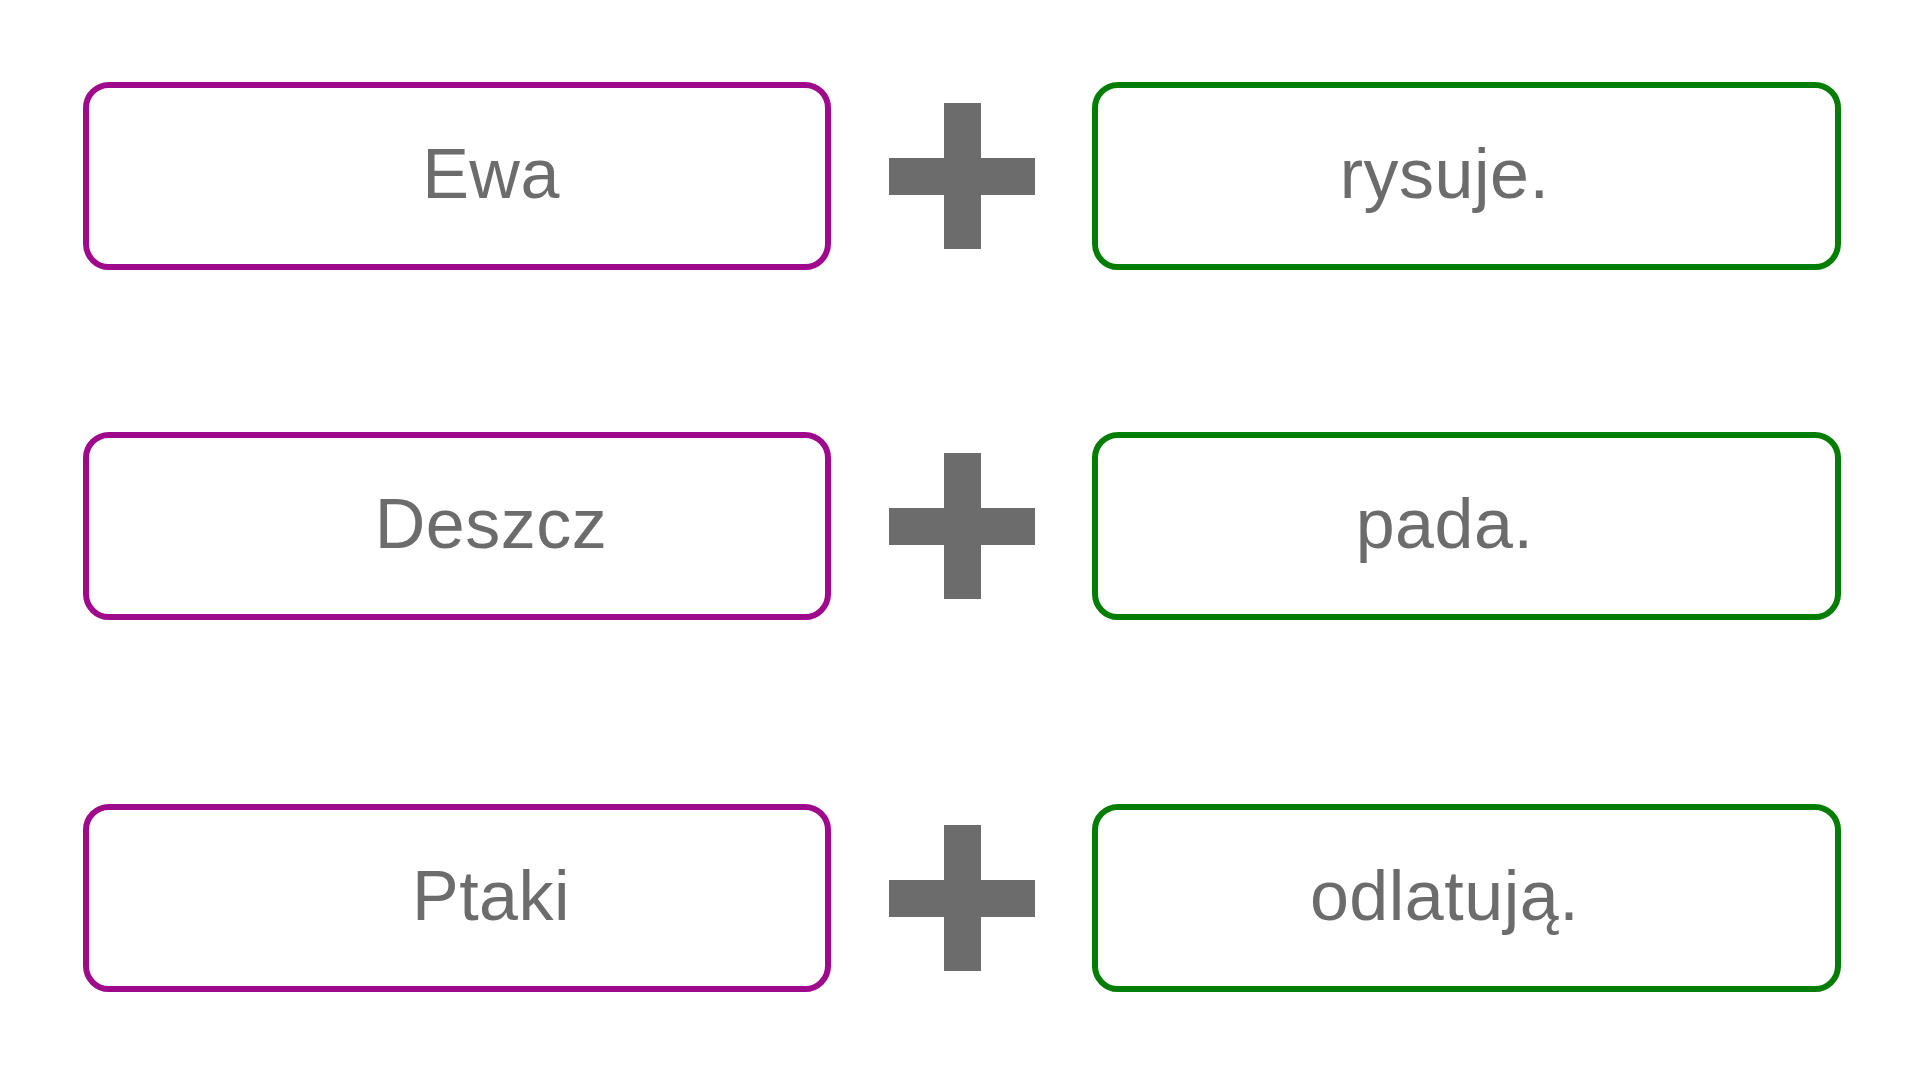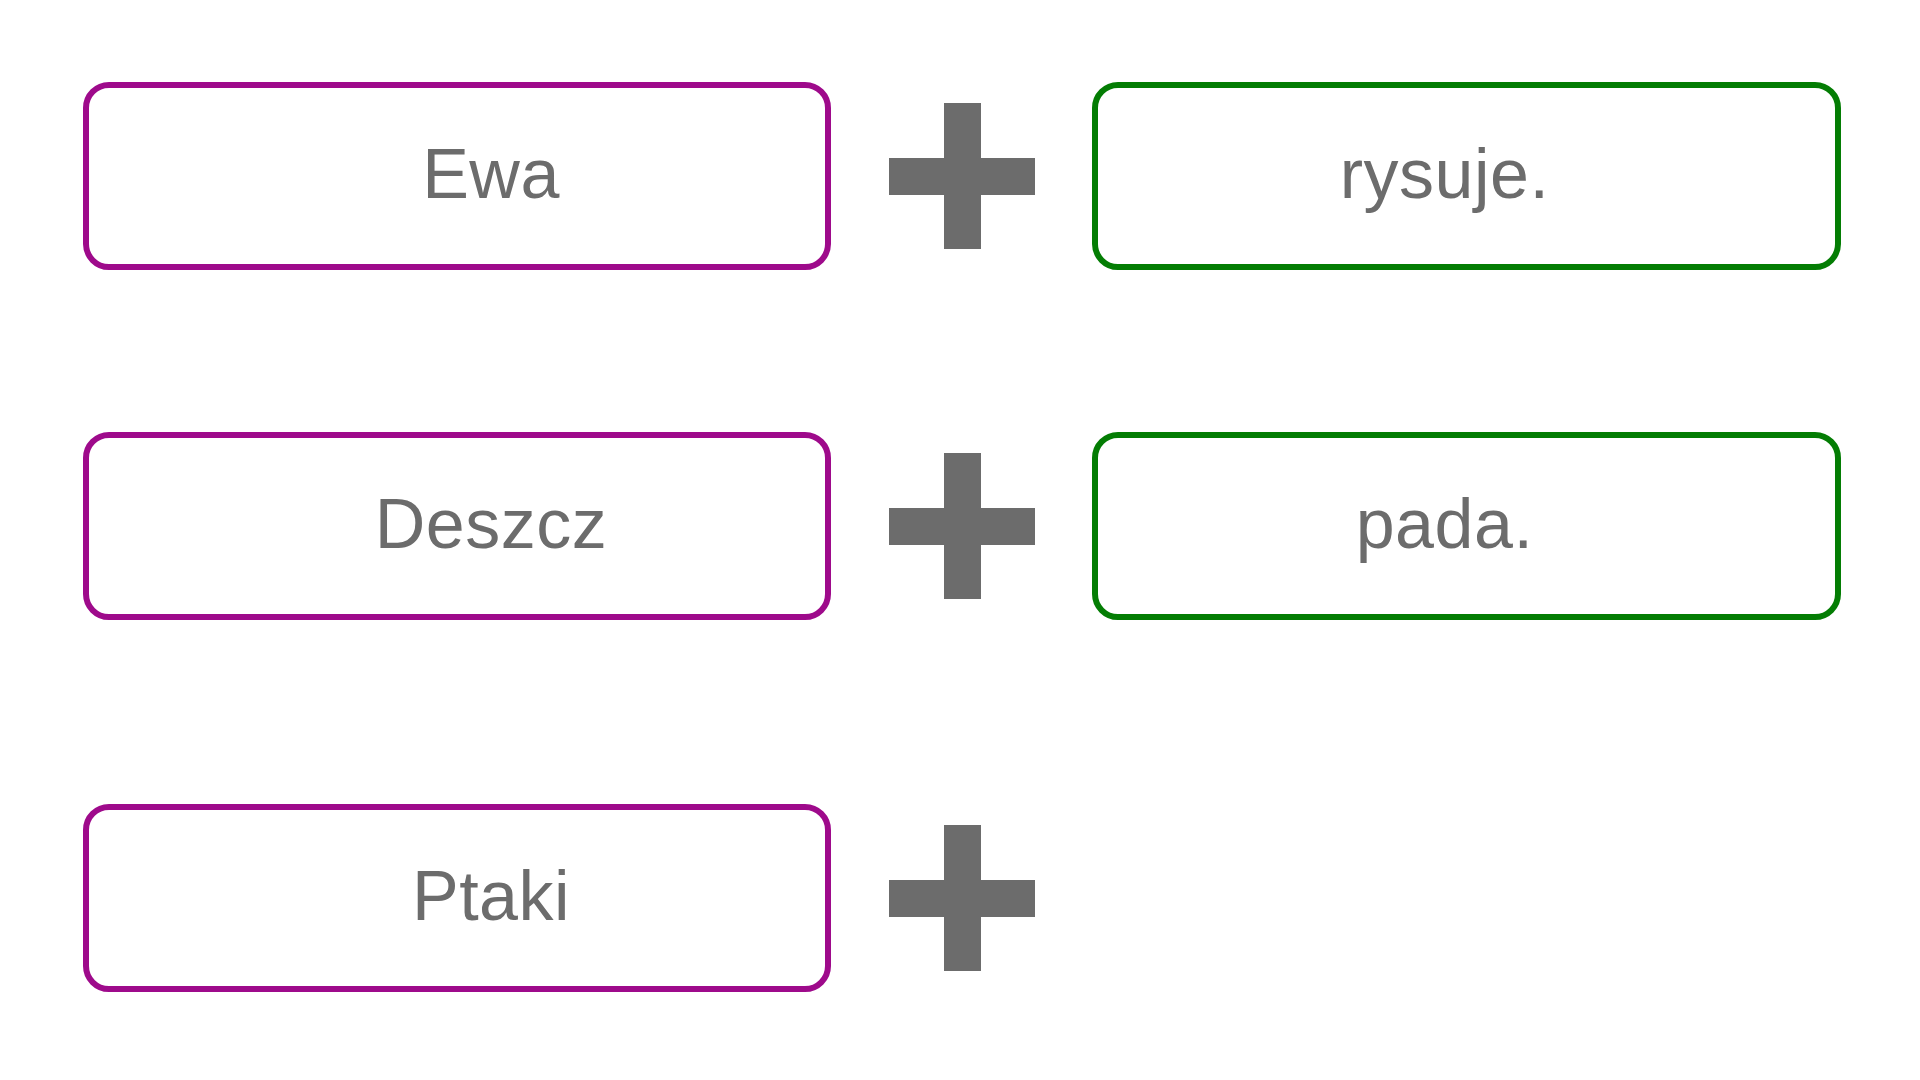--- a/index.html
+++ b/index.html
@@ -140,15 +140,18 @@
   <div class="exercise-row row-3">
     <div class="word-card card-subject">
       <span class="card-text">Ptaki</span>
     </div>
 
     <div class="plus-operator">
       <span class="bar bar-h"></span>
       <span class="bar bar-v"></span>
     </div>
 
+    <div class="word-card card-predicate">
+      <span class="card-text">odlatują.</span>
+    </div>
   </div>
 
 </div>
 
 </body></html>

